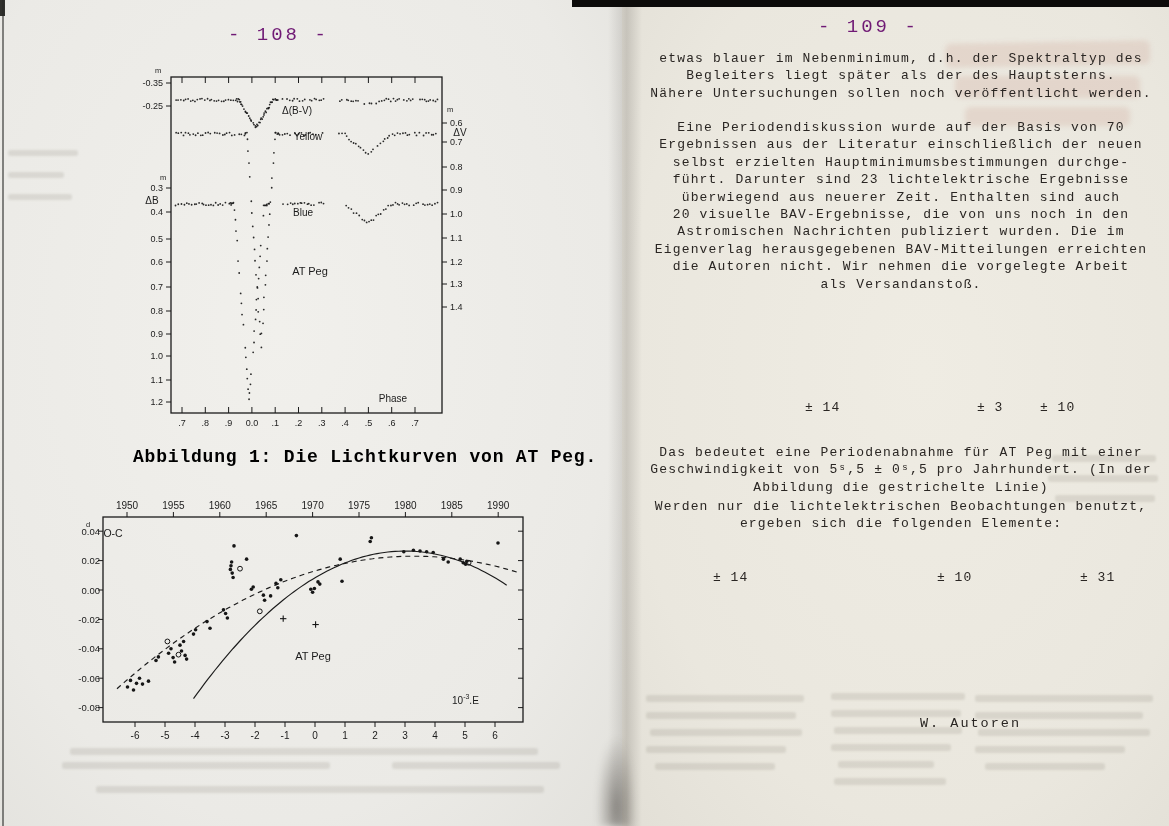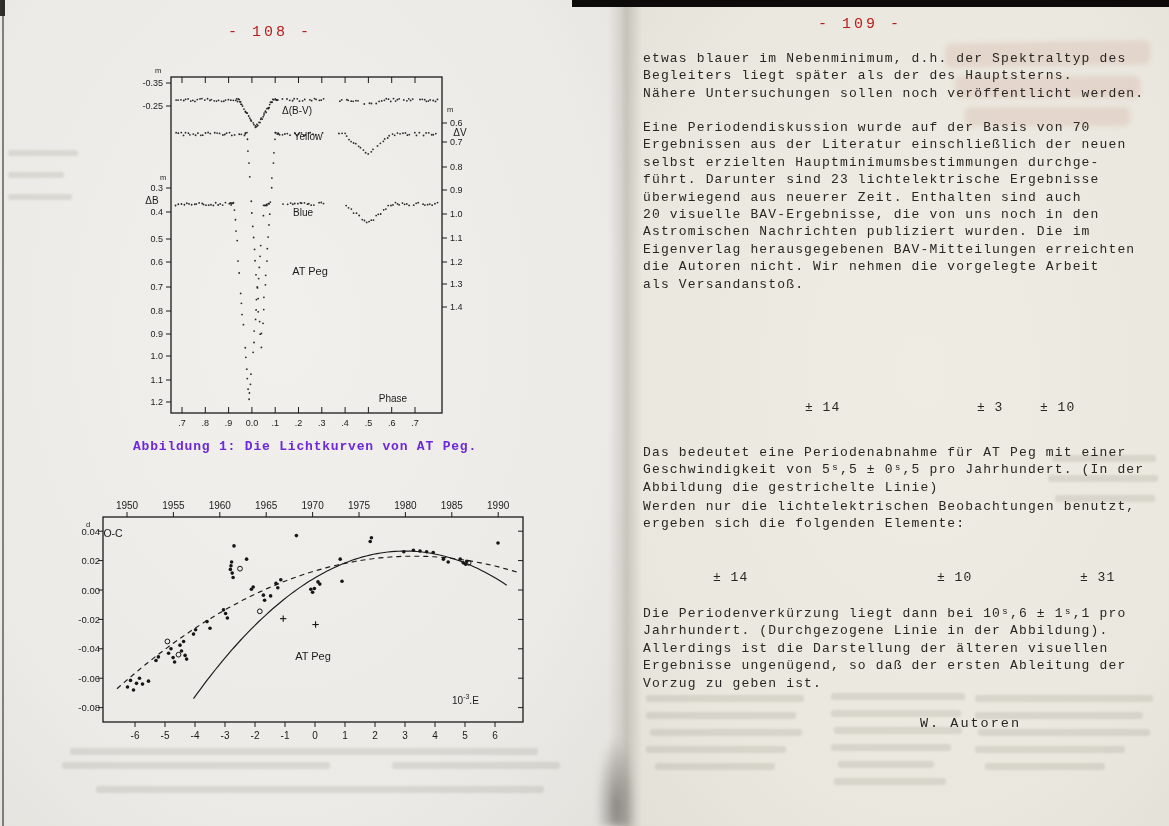--- a/index.html
+++ b/index.html
@@ -10,24 +10,24 @@
         background:radial-gradient(ellipse at 45% 40%,#f1f0ec 0%,#ebeae6 70%,#e2e1dc 100%);}
   .page-right{position:absolute;left:622px;top:0;width:547px;height:826px;
         background:radial-gradient(ellipse at 55% 45%,#efece3 0%,#eae7de 70%,#e2dfd6 100%);}
   .gutter{position:absolute;left:608px;top:0;width:34px;height:826px;
         background:linear-gradient(90deg,rgba(0,0,0,0) 0%,rgba(60,55,50,.14) 45%,rgba(60,55,50,.18) 55%,rgba(0,0,0,0) 100%);}
   .gutter-smudge{position:absolute;left:596px;top:735px;width:40px;height:91px;
         background:radial-gradient(ellipse at 50% 80%,rgba(40,35,30,.45),rgba(40,35,30,0) 70%);filter:blur(3px);}
   .topstrip{position:absolute;left:572px;top:0;width:597px;height:7px;background:#0c0b0a;}
   .corner-mark{position:absolute;left:0;top:0;width:5px;height:16px;background:#30302d;}
   .left-edge-line{position:absolute;left:2px;top:0;width:2px;height:826px;background:rgba(40,40,38,.55);}
-  .page-num{position:absolute;font-size:15px;letter-spacing:3px;color:#b91c1c;}
-  .caption{position:absolute;font-weight:bold;font-size:13px;letter-spacing:.8px;color:#6d28d9;white-space:nowrap;}
+  .page-num{position:absolute;font-size:19px;letter-spacing:3px;color:#701a75;}
+  .caption{position:absolute;font-weight:bold;font-size:18px;letter-spacing:.8px;color:#000000;white-space:nowrap;margin-top:8px;}
   .rp{position:absolute;left:643px;width:516px;font-size:13px;line-height:17.4px;
-      letter-spacing:1.15px;white-space:pre-line;color:#2a2623;}
+      letter-spacing:1.15px;white-space:pre-line;color:#2a2623;text-align:center;}
   .formula{position:absolute;left:643px;width:520px;font-size:13px;letter-spacing:1.1px;white-space:pre;color:#2a2623;}
   .err-line{position:absolute;left:643px;width:520px;height:18px;font-size:13px;color:#2a2623;}
   .err-line span{position:absolute;top:0;letter-spacing:1px;}
   .signature{position:absolute;font-size:13.5px;letter-spacing:2px;color:#2a2623;}
   .ghost{position:absolute;background:rgba(125,118,106,.17);filter:blur(1.1px);border-radius:3px;}
   .ghost-pink{position:absolute;background:rgba(196,142,124,.20);filter:blur(2.6px);border-radius:6px;}
   svg text{font-family:"Liberation Sans","DejaVu Sans",sans-serif;fill:#1b1b1b;}
   svg{position:absolute;}
 </style>
 </head>
@@ -709,20 +709,15 @@
 Abbildung die gestrichelte Linie)</div>
   <div class="rp" style="top:498px">Werden nur die lichtelektrischen Beobachtungen benutzt,
 ergeben sich die folgenden Elemente:</div>
 
   <div class="err-line" style="top:570px">
     <span style="left:70px">± 14</span>
     <span style="left:294px">± 10</span>
     <span style="left:437px">± 31</span>
   </div>
 
-  <div class="rp" style="top:605px">Die Periodenverkürzung liegt dann bei 10ˢ,6 ± 1ˢ,1 pro
-Jahrhundert. (Durchgezogene Linie in der Abbildung).
-Allerdings ist die Darstellung der älteren visuellen
-Ergebnisse ungenügend, so daß der ersten Ableitung der
-Vorzug zu geben ist.</div>
   <div class="signature" style="left:920px;top:716px">W. Autoren</div>
 
 </div>
 
 </body></html>

